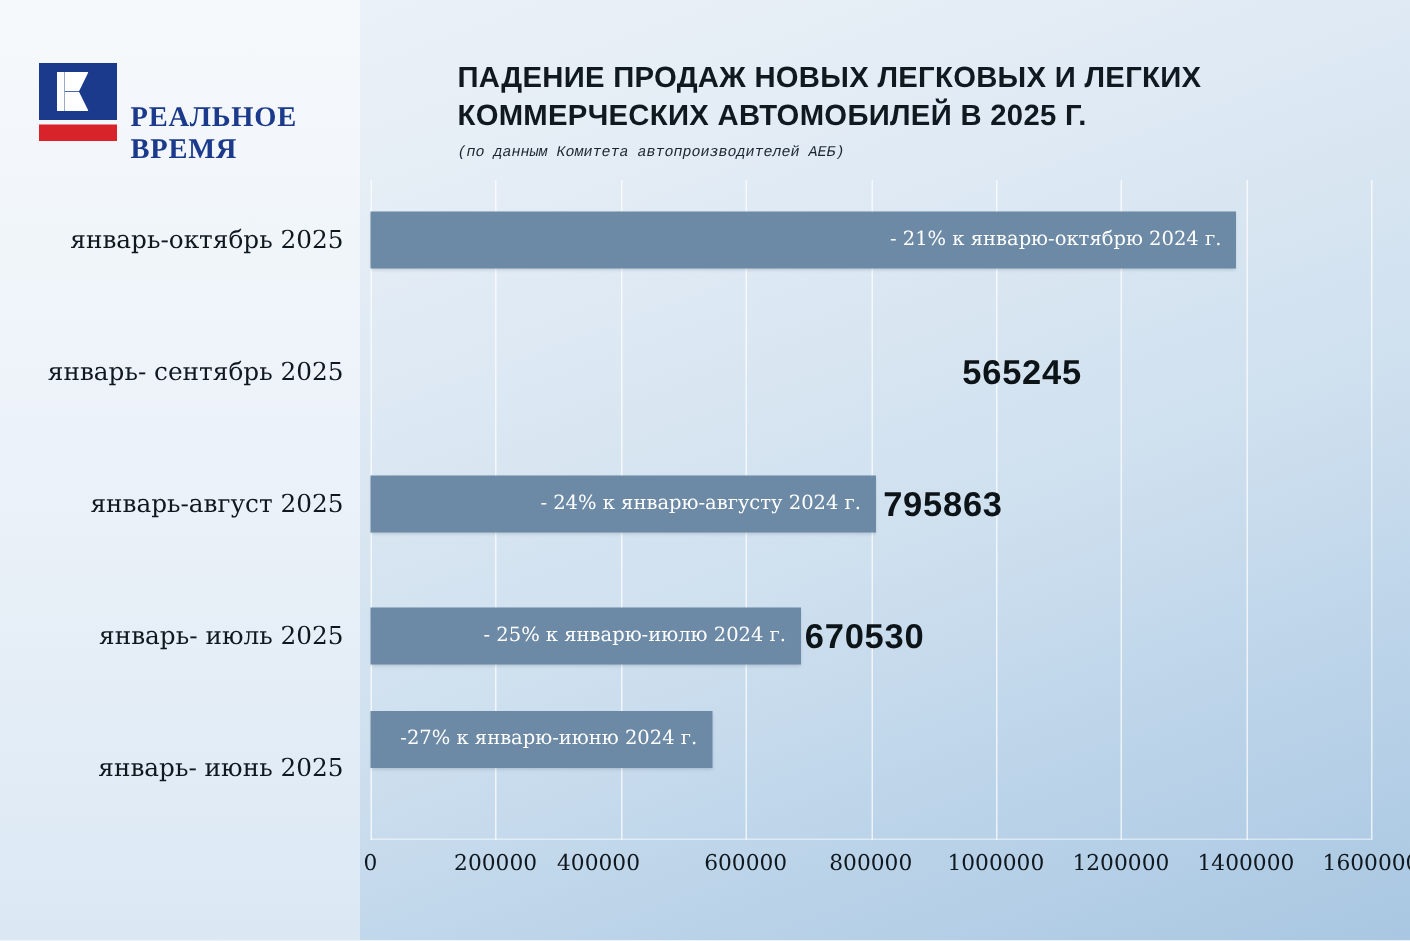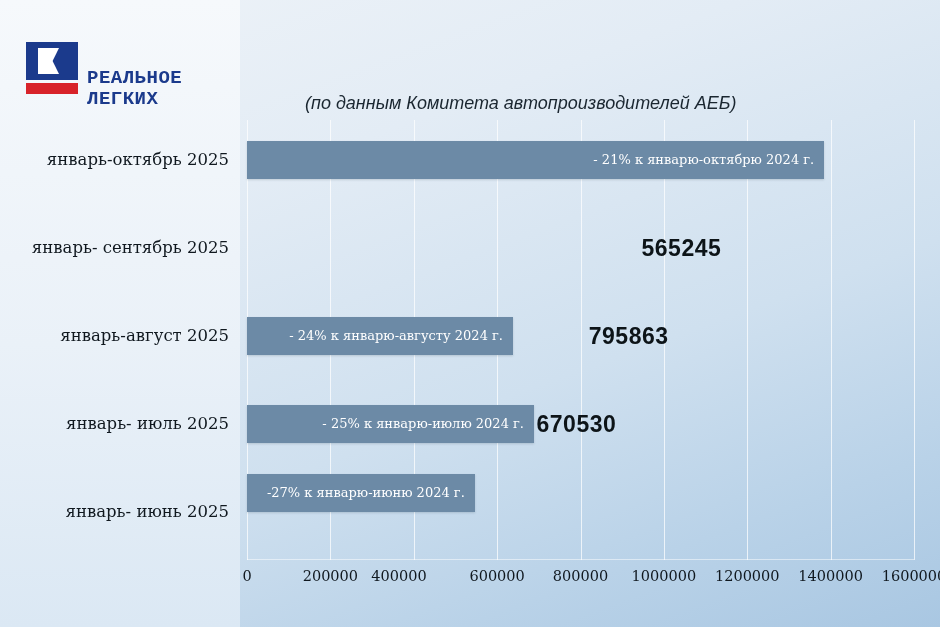--- a/index.html
+++ b/index.html
@@ -70,21 +70,21 @@
   }
   .logo-mark .glyph-d2 {
     position: absolute;
     left: 17px; top: 19px;
     width: 16px; height: 13px;
     background: #fff;
     clip-path: polygon(0 0, 60% 0, 100% 100%, 0 100%);
   }
   .logo-text {
     color: #1b3a8c;
-    font-family: Liberation Mono, monospace;
+    font-family: Liberation Serif, serif;
     font-weight: bold;
     font-size: 19px;
     line-height: 21px;
     letter-spacing: 0.5px;
     margin-top: 42px;
   }
 
   
   .title {
     position: absolute;
@@ -97,23 +97,23 @@
     font-size: 19.5px;
     line-height: 25px;
     letter-spacing: 0.2px;
   }
   .subtitle {
     position: absolute;
     left: 305px;
     top: 94px;
     width: 560px;
     color: #1a2630;
-    font-family: Liberation Sans, sans-serif;
+    font-family: Liberation Mono, monospace;
     font-style: italic;
-    font-size: 18px;
+    font-size: 10px;
     line-height: 18px;
   }
 
   
   .plot {
     position: absolute;
     left: 247px;
     top: 120px;
     width: 667px;
     height: 440px;
@@ -203,24 +203,25 @@
   <div class="logo">
     <div class="logo-mark">
       <div class="blue"></div>
       <div class="glyph-bar"></div>
       <div class="glyph-d1"></div>
       <div class="glyph-d2"></div>
       <div class="red"></div>
     </div>
     <div class="logo-text">
       <div>РЕАЛЬНОЕ</div>
-      <div>ЛЕГКИХ</div>
+      <div>ВРЕМЯ</div>
     </div>
   </div>
 
+  <div class="title">ПАДЕНИЕ ПРОДАЖ НОВЫХ ЛЕГКОВЫХ И ЛЕГКИХ КОММЕРЧЕСКИХ АВТОМОБИЛЕЙ В 2025 Г.</div>
   <div class="subtitle">(по данным Комитета автопроизводителей АЕБ)</div>
 
   <div class="plot" id="plot">
     <div class="axis-base"></div>
   <div class="gridline" style="left: 0px;"></div>
       <div class="xtick" style="left: 0px;">0</div>
       <div class="gridline" style="left: 83.375px;"></div>
       <div class="xtick" style="left: 83.375px;">200000</div>
       <div class="gridline" style="left: 166.75px;"></div>
       <div class="xtick" style="left: 152px;">400000</div>
@@ -240,21 +241,21 @@
         <div class="bar" style="width: 577.236px; background: rgb(108, 138, 166);">
           <div class="bar-note">- 21% к январю-октябрю 2024 г.</div>
         </div>
       </div>
       <div class="cat-label" style="top: 21px; right: 667px; width: 250px;">январь-октябрь 2025</div>
       <div class="row" style="top: 109px; width: 667px;">
         <div class="bar-value" style="left: 394.538px;">565245</div>
       </div>
       <div class="cat-label" style="top: 109px; right: 667px; width: 250px;">январь- сентябрь 2025</div>
       <div class="row" style="top: 197px; width: 667px;">
-        <div class="bar" style="width: 266px; background: rgb(108, 138, 166);">
+        <div class="bar" style="width: 337px; background: rgb(108, 138, 166);">
           <div class="bar-note">- 24% к январю-августу 2024 г.</div>
         </div>
         <div class="bar-value" style="left: 341.775px;">795863</div>
       </div>
       <div class="cat-label" style="top: 197px; right: 667px; width: 250px;">январь-август 2025</div>
       <div class="row" style="top: 285px; width: 667px;">
         <div class="bar" style="width: 287px; background: rgb(108, 138, 166);">
           <div class="bar-note">- 25% к январю-июлю 2024 г.</div>
         </div>
         <div class="bar-value" style="left: 289.527px;">670530</div>

